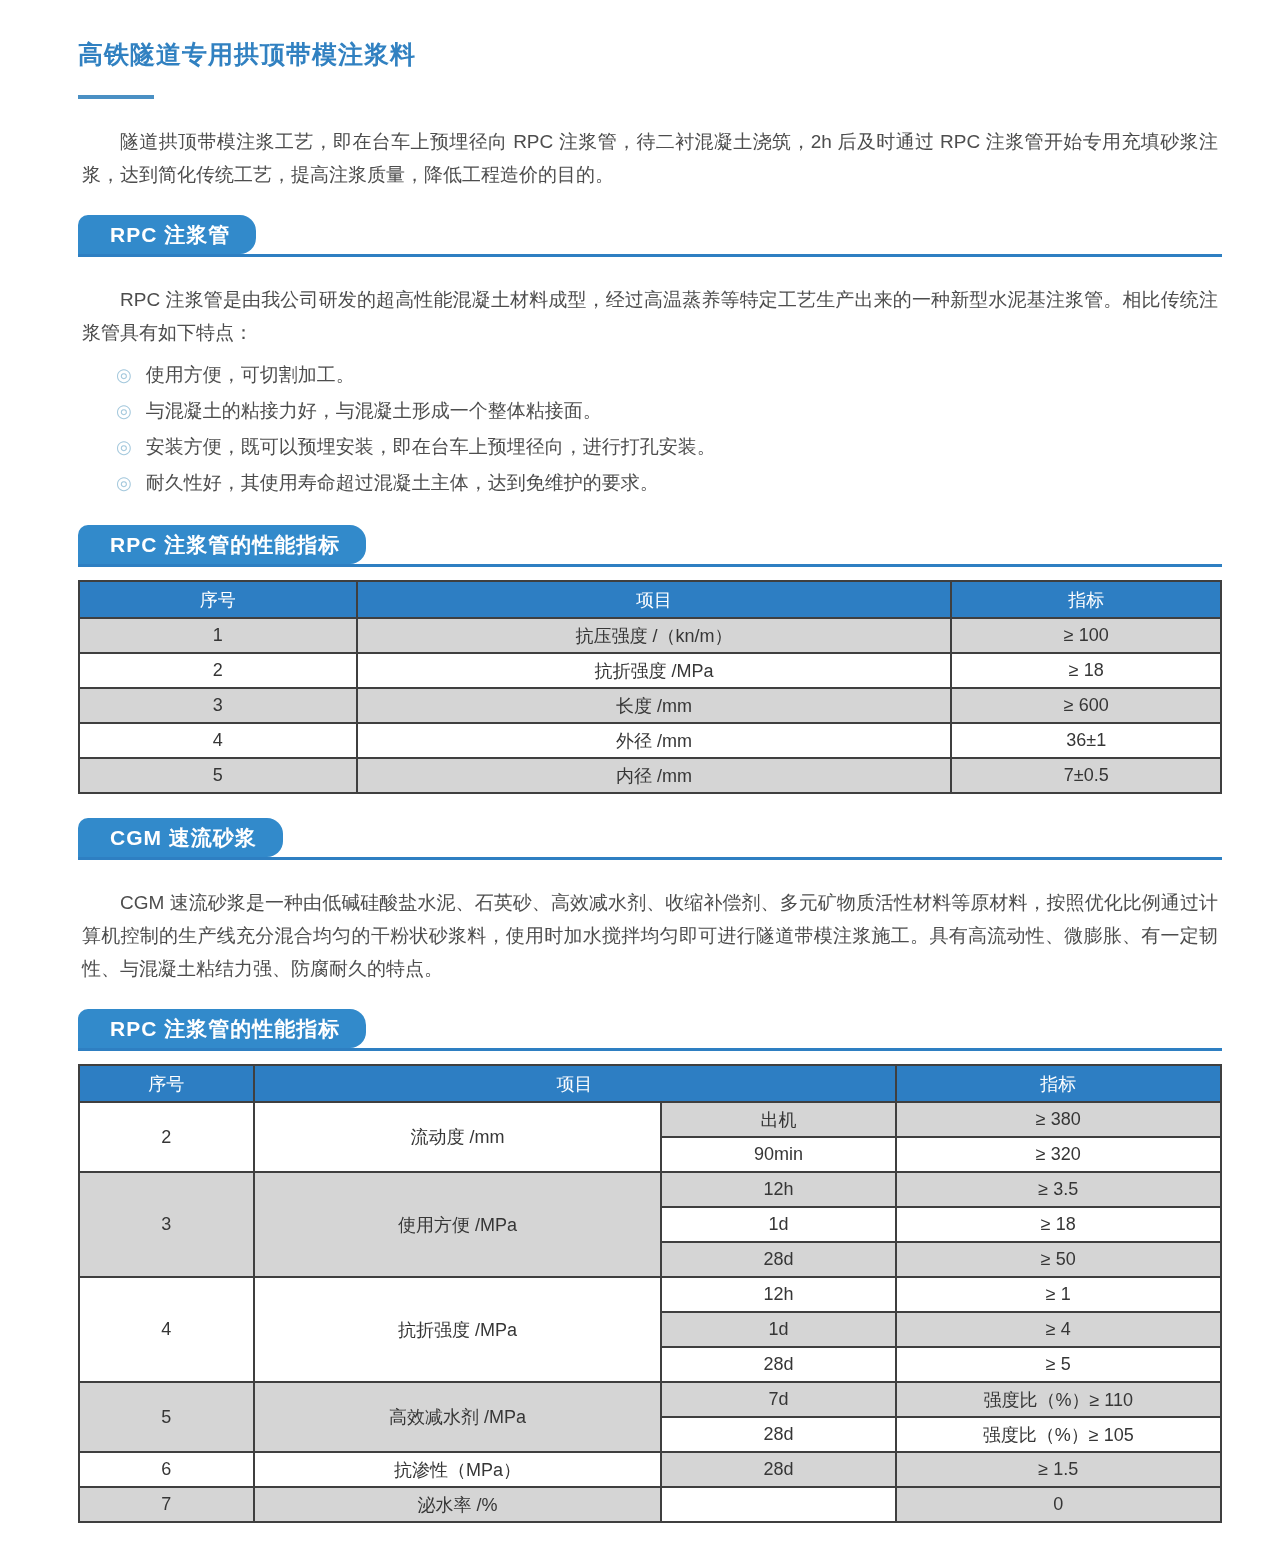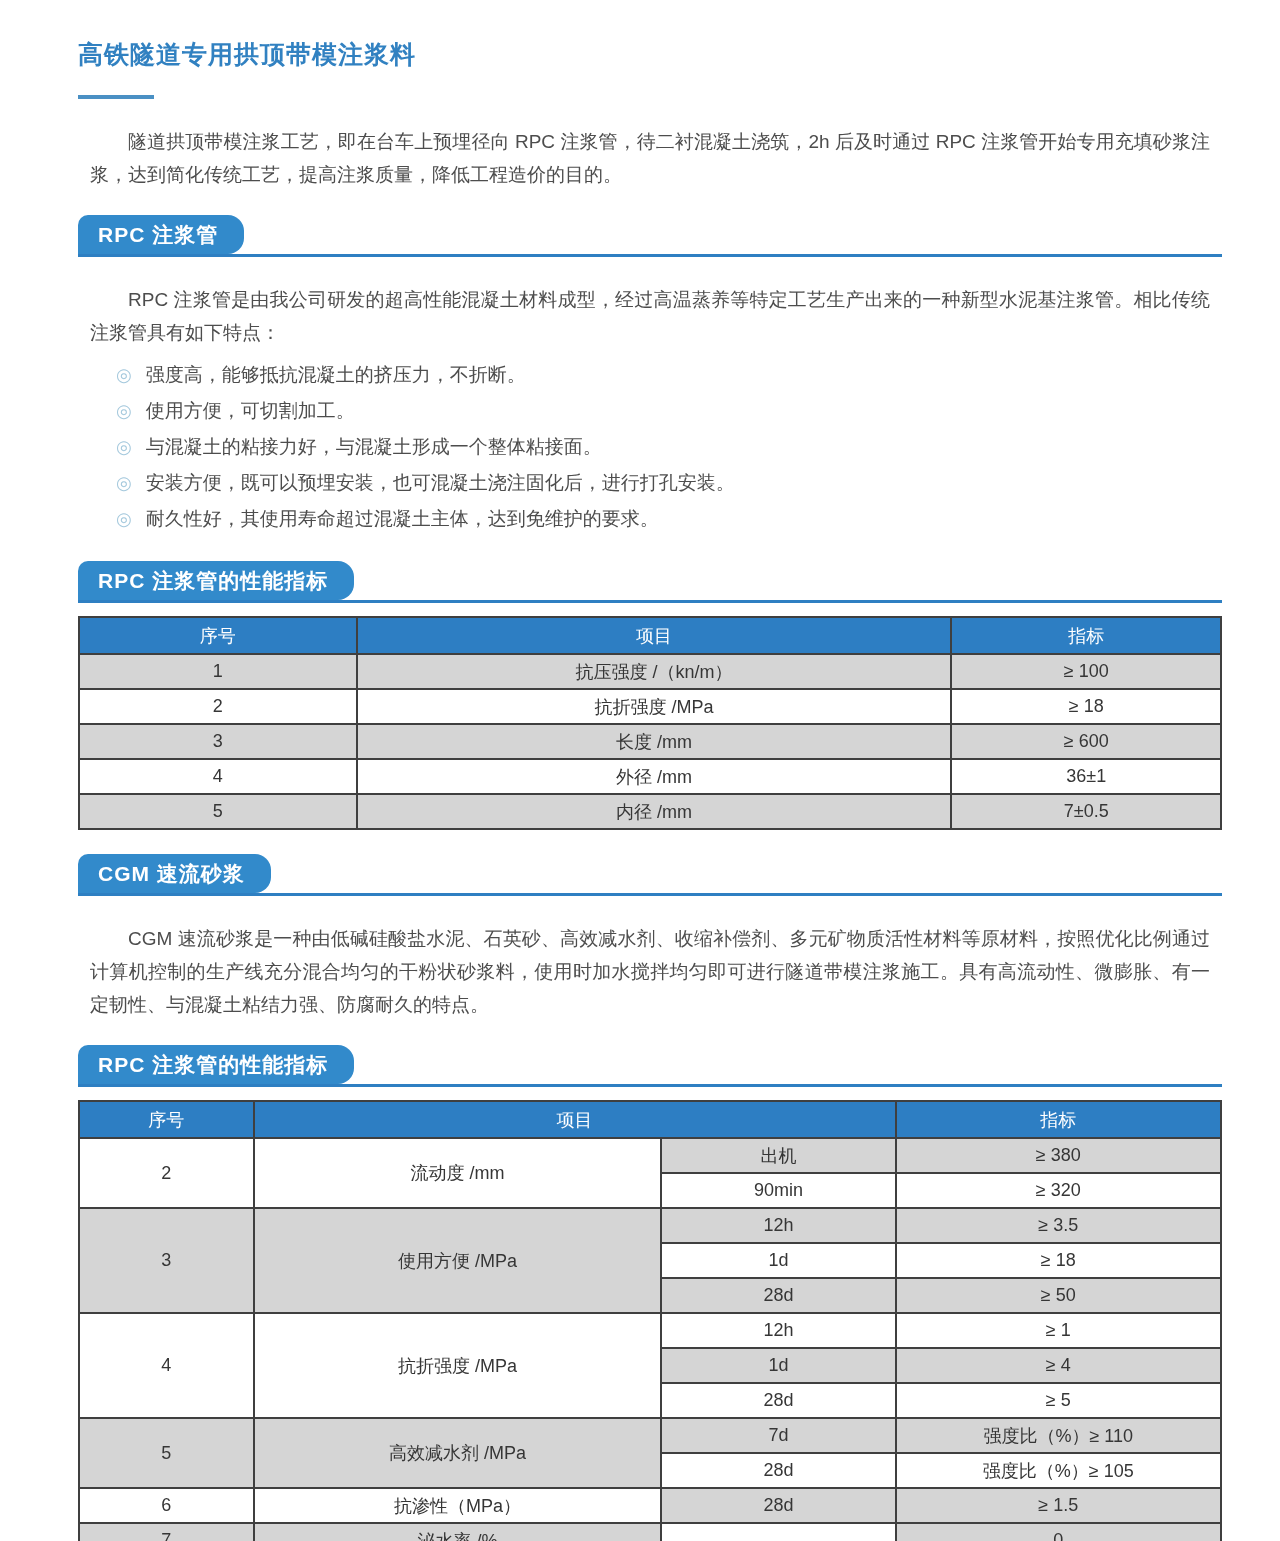--- a/index.html
+++ b/index.html
@@ -6,27 +6,27 @@
   body {
     width:1280px; height:1541px; box-sizing:border-box;
     padding:24px 58px 0 78px;
     font-family:"Liberation Sans","DejaVu Sans",sans-serif;
     color:#4d4d4d; overflow:hidden;
   }
   .title { font-size:25px; font-weight:bold; color:#3181c1; margin:14px 0 0; letter-spacing:1px; }
   .title-underline { width:76px; height:4px; background:#4a90c4; margin-top:24px; }
   .para {
     font-size:19px; line-height:33px; color:#4d4d4d;
-    text-align:justify; text-indent:2em; margin:26px 12px 0;
+    text-align:justify; text-indent:2em; margin:26px 4px 0;
   }
   .section-header { margin-top:24px; border-bottom:3px solid #2e7fc2; line-height:0; }
   .badge {
     display:inline-block; background:#328acb; color:#ffffff;
     font-size:21px; font-weight:bold; letter-spacing:1px;
-    line-height:24px; padding:8px 26px 7px 20px;
+    line-height:24px; padding:8px 26px 7px 32px;
     border-radius:10px 16px 16px 0;
   }
   .bullets { list-style:none; margin:8px 0 0; padding:0 0 0 38px; }
   .bullets li { font-size:19px; line-height:35px; color:#4d4d4d; }
   .bullet-marker { color:#a5c9dd; margin-right:14px; font-size:18px; }
   table { width:100%; border-collapse:collapse; table-layout:fixed; margin-top:13px; }
   th, td {
     border:2px solid #3f3f3f; text-align:center; vertical-align:middle;
     font-size:18px; color:#363636; height:33px; padding:0 2px;
     font-weight:normal; overflow:hidden; white-space:nowrap;
@@ -43,24 +43,23 @@
 
 <p class="para">隧道拱顶带模注浆工艺，即在台车上预埋径向 RPC 注浆管，待二衬混凝土浇筑，2h 后及时通过 RPC 注浆管开始专用充填砂浆注浆，达到简化传统工艺，提高注浆质量，降低工程造价的目的。</p>
 
 <div class="section-header">
   <span class="badge">RPC 注浆管</span>
 </div>
 
 <p class="para">RPC 注浆管是由我公司研发的超高性能混凝土材料成型，经过高温蒸养等特定工艺生产出来的一种新型水泥基注浆管。相比传统注浆管具有如下特点：</p>
 
 <ul class="bullets">
-  <li><span class="bullet-marker">◎</span><span>强度高，能够抵抗混凝土的挤压力，不折断。</span></li>
   <li><span class="bullet-marker">◎</span><span>使用方便，可切割加工。</span></li>
   <li><span class="bullet-marker">◎</span><span>与混凝土的粘接力好，与混凝土形成一个整体粘接面。</span></li>
-  <li><span class="bullet-marker">◎</span><span>安装方便，既可以预埋安装，也可混凝土浇注固化后，进行打孔安装。</span></li>
+  <li><span class="bullet-marker">◎</span><span>安装方便，既可以预埋安装，即在台车上预埋径向，进行打孔安装。</span></li>
   <li><span class="bullet-marker">◎</span><span>耐久性好，其使用寿命超过混凝土主体，达到免维护的要求。</span></li>
 </ul>
 
 <div class="section-header">
   <span class="badge">RPC 注浆管的性能指标</span>
 </div>
 
 <table>
   <colgroup>
       <col style="width:24.3%">

